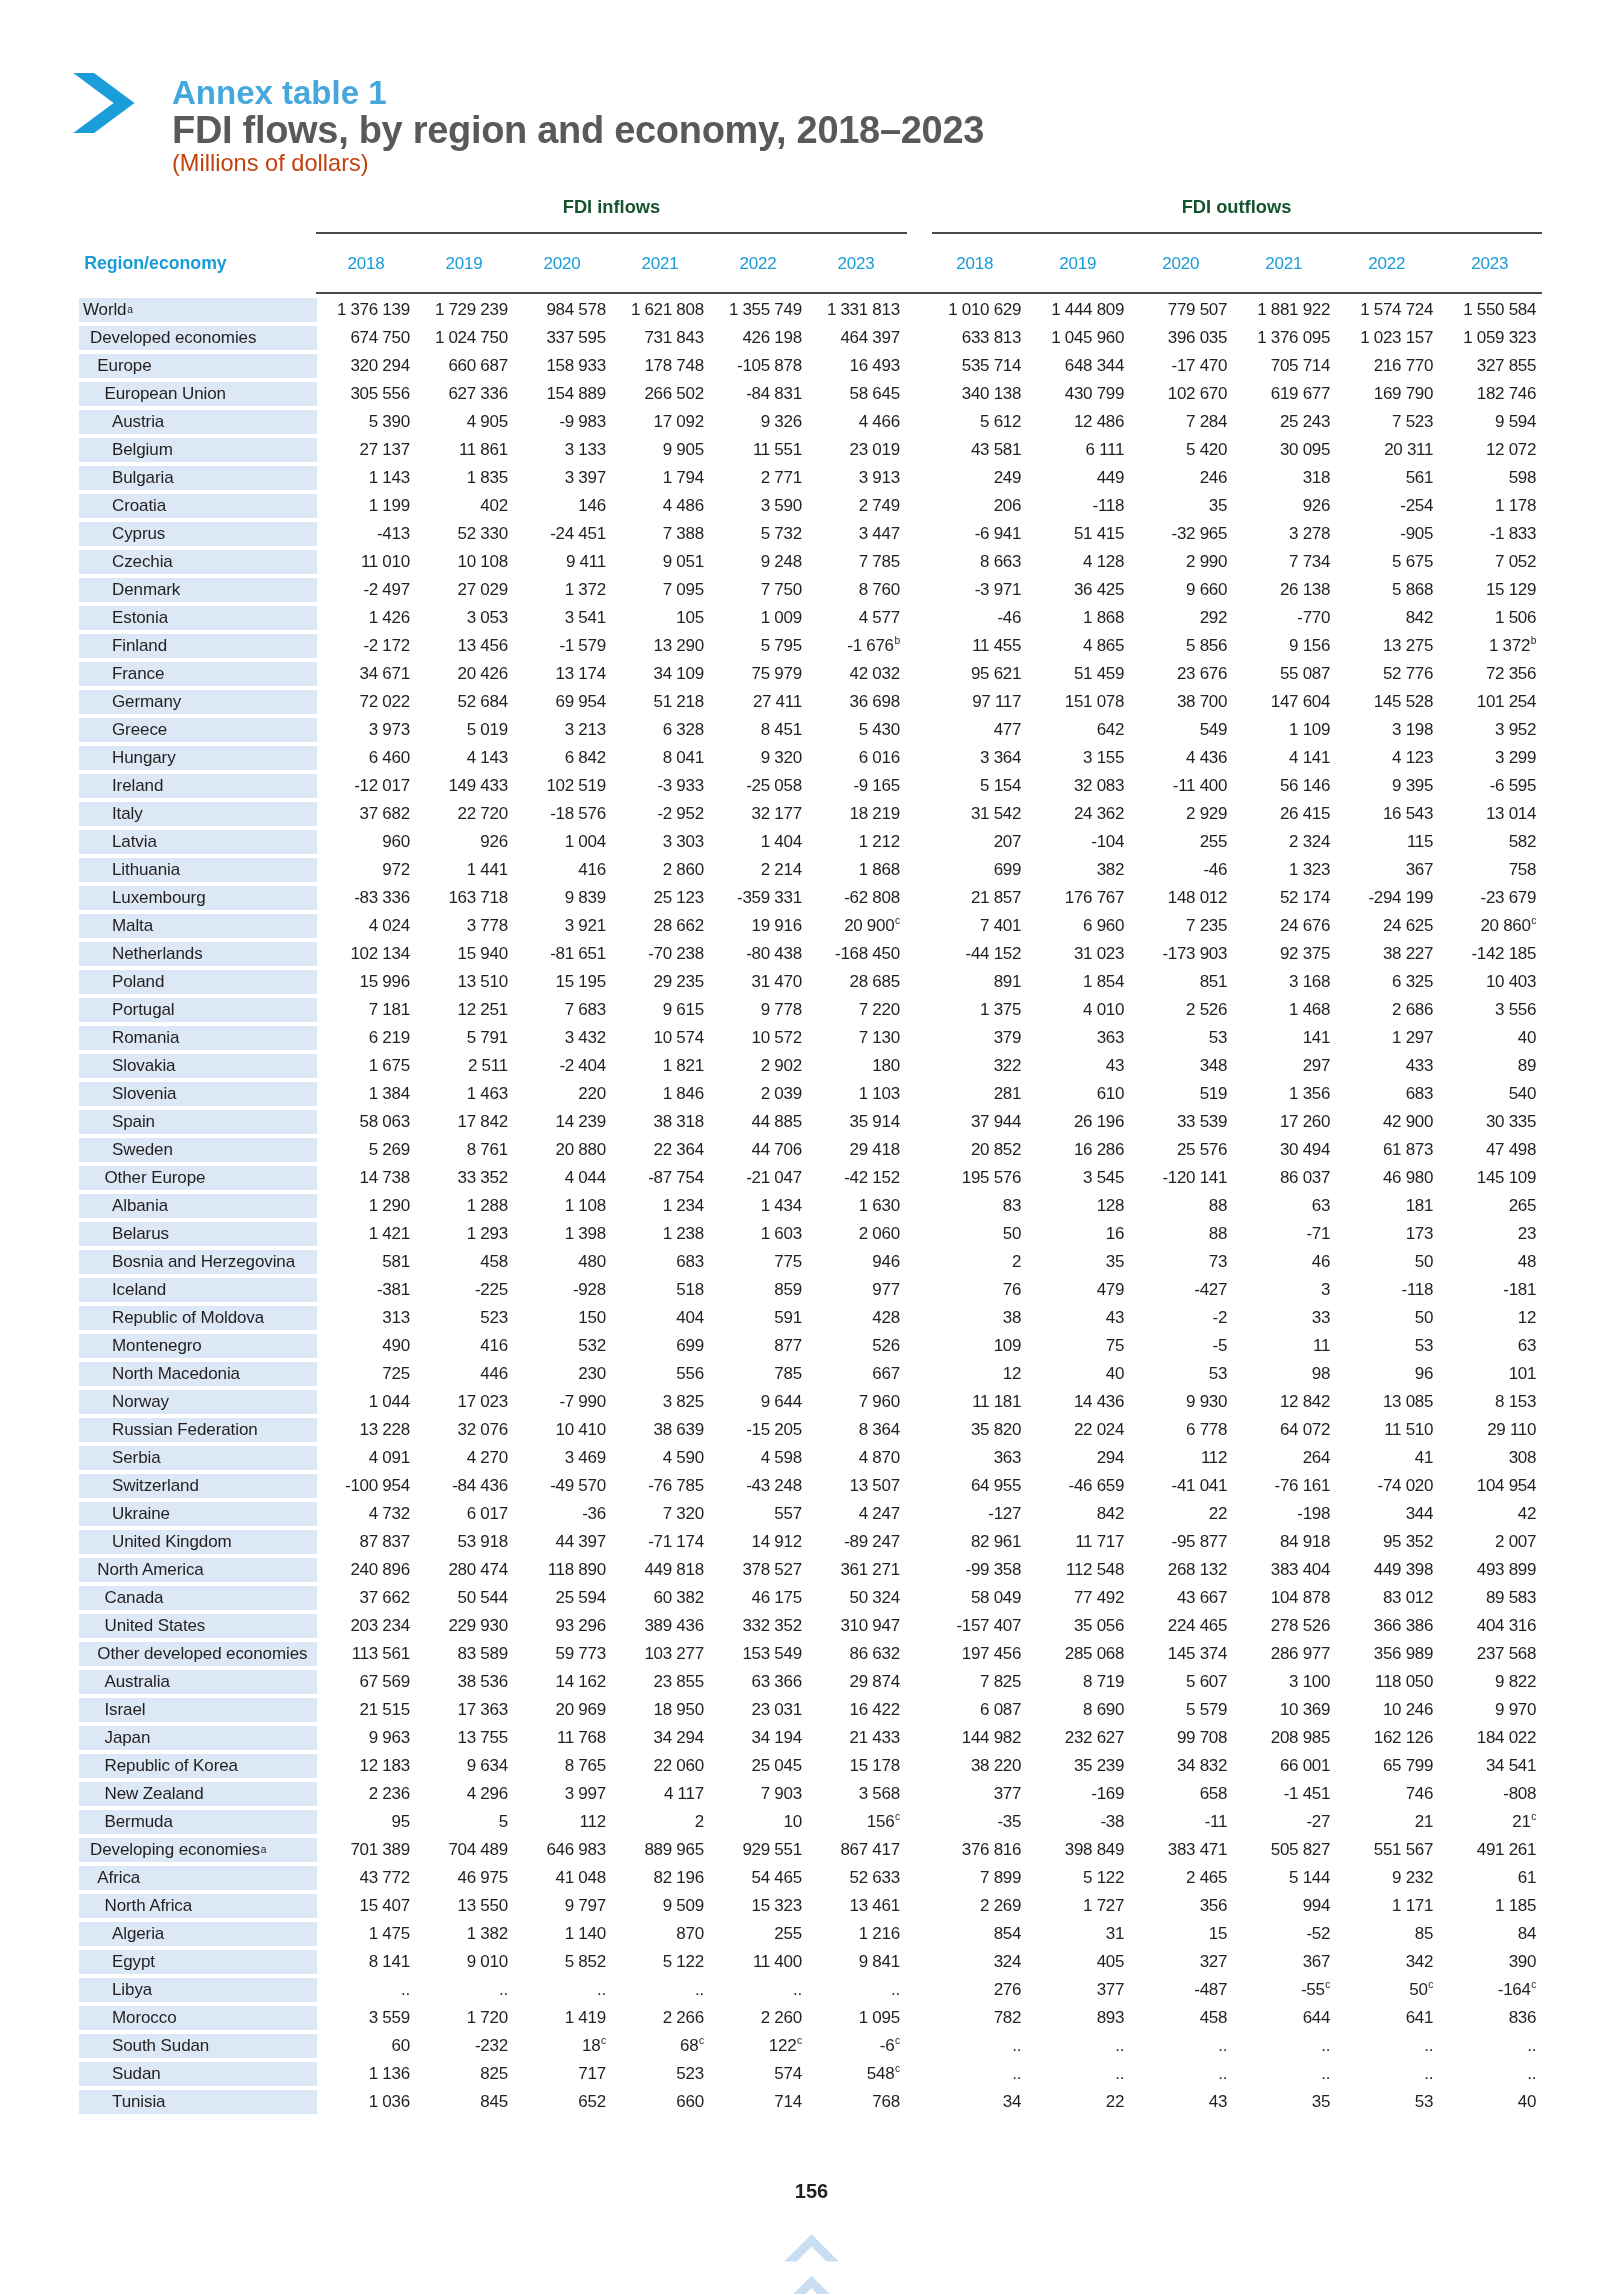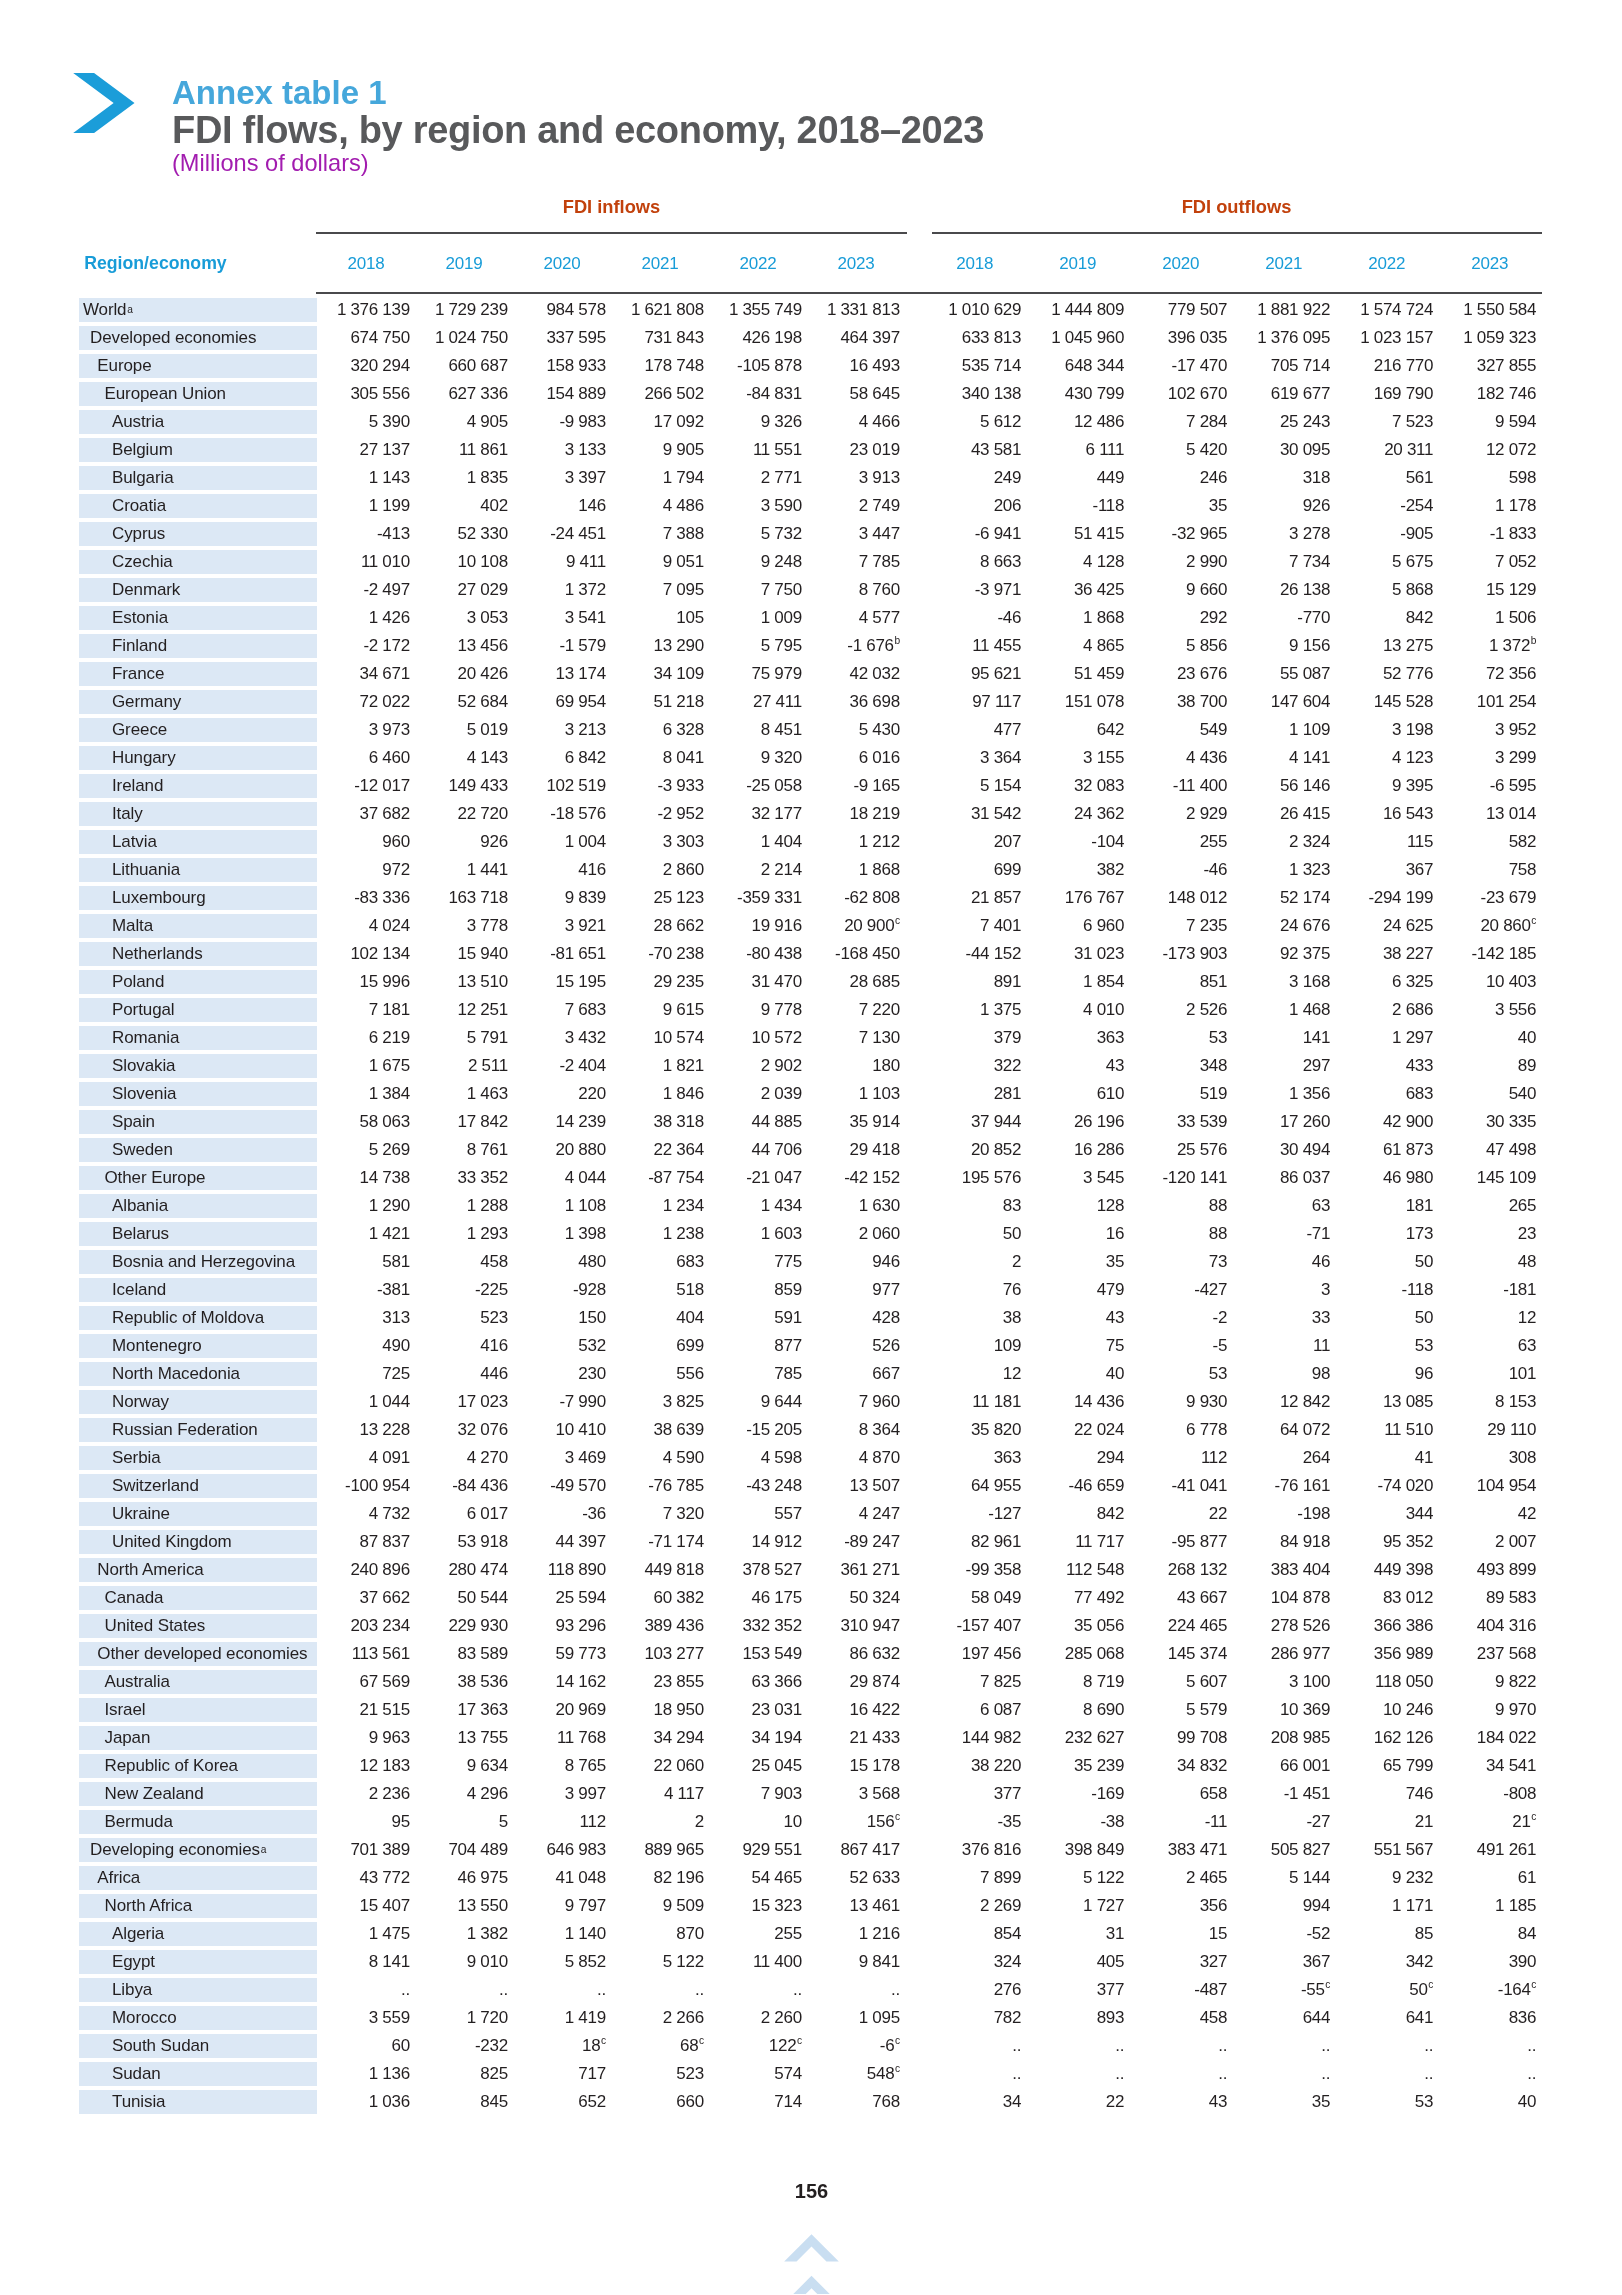--- a/index.html
+++ b/index.html
@@ -2,23 +2,23 @@
 <html style="font-size:10.5px"><head>
 <meta charset="utf-8">
 <style>
   html,body{margin:0;padding:0;background:#ffffff;}
   .page{position:relative;width:1623px;height:2295px;background:#ffffff;overflow:hidden;
         font-family:"Liberation Sans","DejaVu Sans",sans-serif;color:#231f20;}
   
   .brand{position:absolute;left:73px;top:73px;width:63px;height:60px;}
   .annex{position:absolute;left:172px;top:75px;font-size:33px;font-weight:700;color:#45a7db;line-height:1.1;}
   .title{position:absolute;left:172px;top:110px;margin:0;font-size:38px;font-weight:700;color:#58595b;line-height:1.1;letter-spacing:-0.3px;}
-  .subtitle{position:absolute;left:172px;top:151px;font-size:23.6px;font-weight:400;color:#a21caf;line-height:1.1;}
+  .subtitle{position:absolute;left:172px;top:151px;font-size:23.6px;font-weight:400;color:#c2410c;line-height:1.1;}
   
-  .ghdr{position:absolute;top:196px;width:275px;text-align:center;font-size:18.3px;font-weight:700;color:#c2410c;}
+  .ghdr{position:absolute;top:196px;width:275px;text-align:center;font-size:18.3px;font-weight:700;color:#14532d;}
   .ghdr.in{left:474px;}
   .ghdr.out{left:1099px;}
   .grule{position:absolute;height:2px;background:#4a4a4c;}
   .grule.in{left:316px;top:232px;width:591px;}
   .grule.out{left:932px;top:232px;width:610px;}
   .hrule{position:absolute;left:316px;top:292px;width:1226px;height:2px;background:#4a4a4c;}
   
   .grid{display:grid;grid-template-columns:238px repeat(6,98px) 18.3px repeat(6,103px);}
   .yrow{position:absolute;left:79px;top:239px;width:1463px;height:41px;}
   .rhdr{align-self:end;padding-bottom:6.5px;padding-left:5.2px;font-size:17.7px;font-weight:700;color:#189cd8;}

